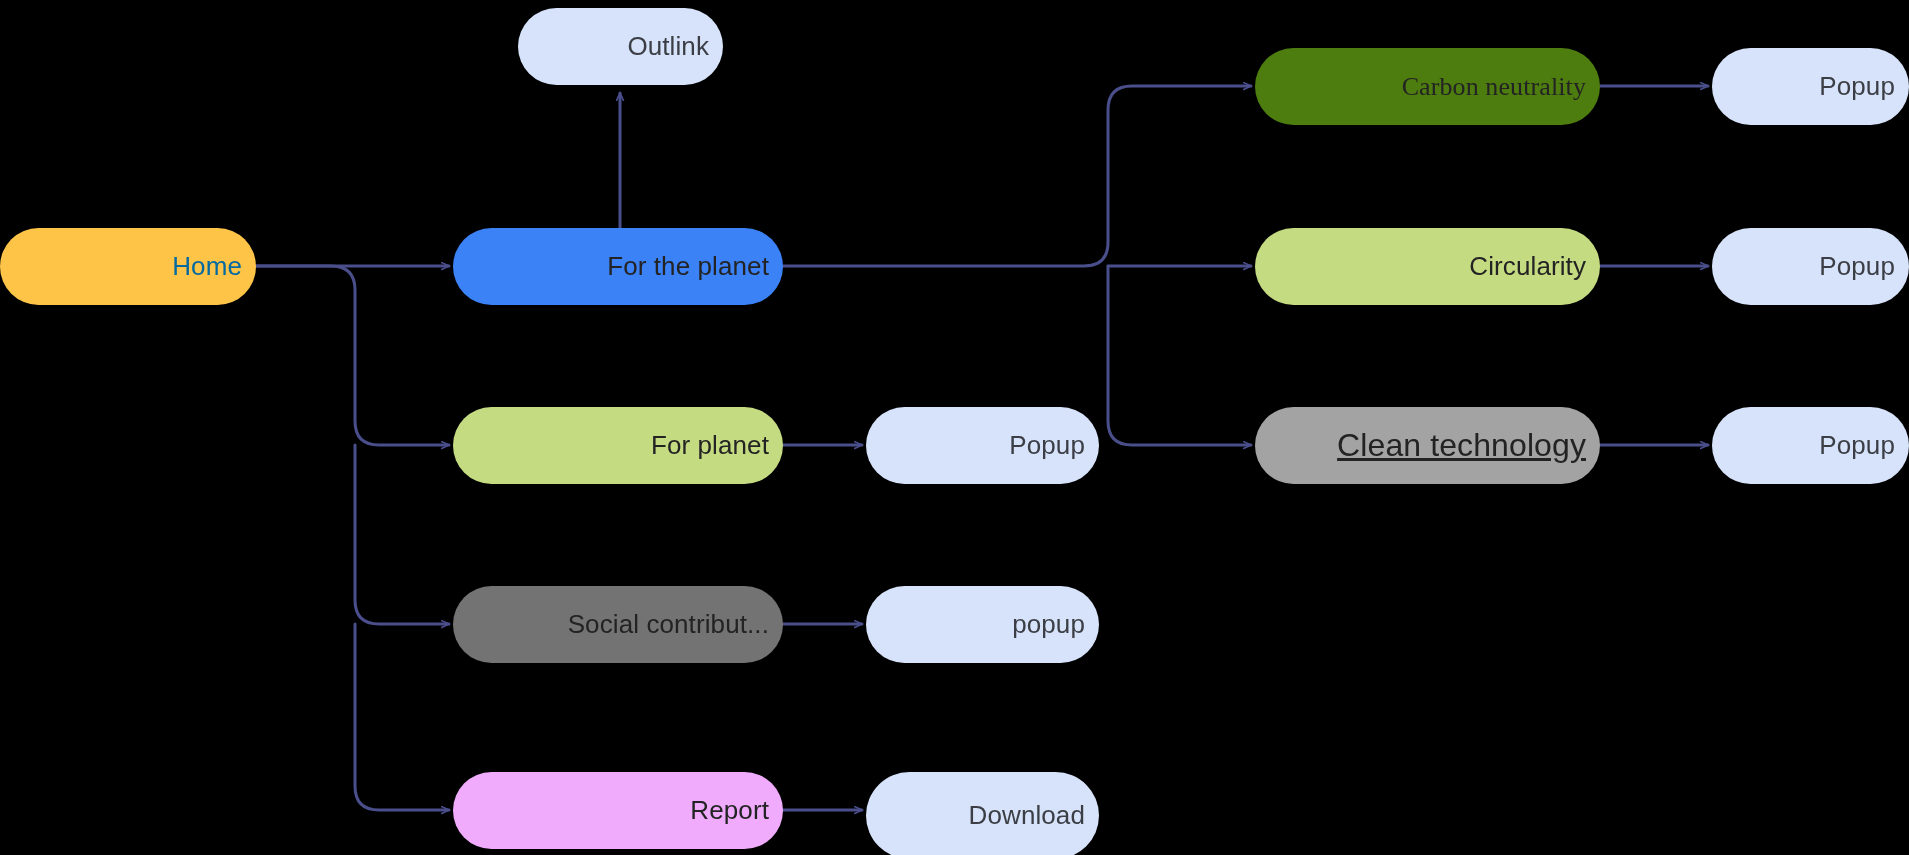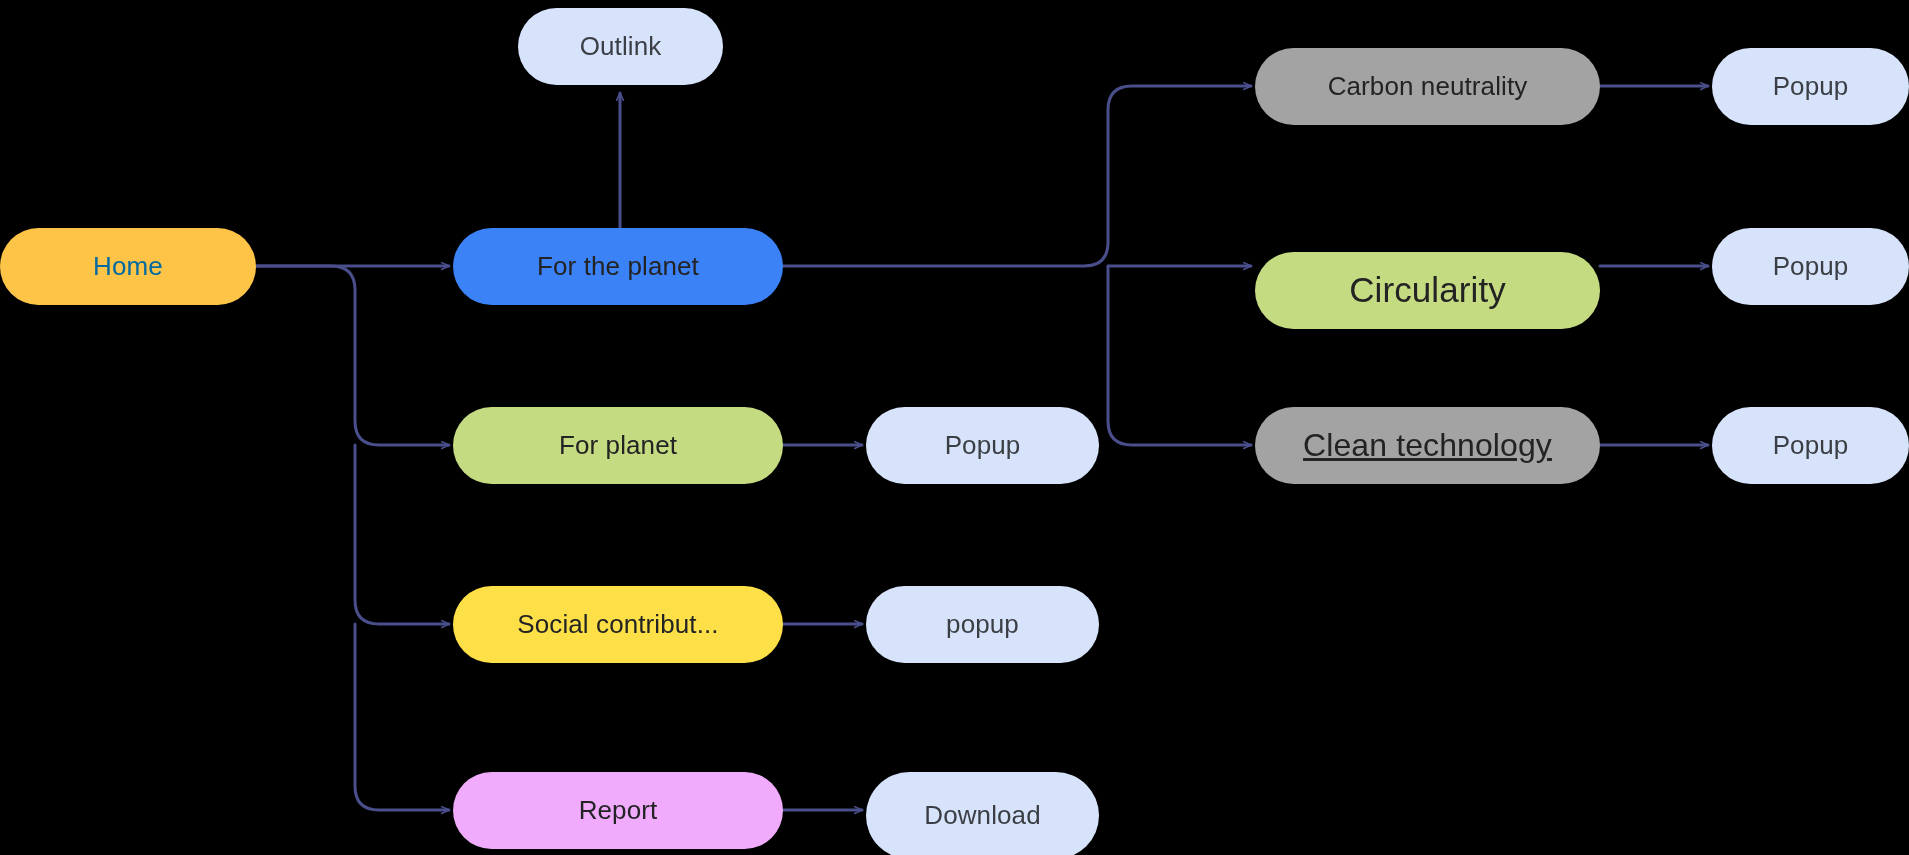--- a/index.html
+++ b/index.html
@@ -23,21 +23,21 @@
     left: 0;
     top: 0;
     width: 1909px;
     height: 855px;
     pointer-events: none;
   }
   .node {
     position: absolute;
     display: flex;
     align-items: center;
-    justify-content: center;
+    justify-content: flex-end;
     box-sizing: border-box;
     border-radius: 999px;
     text-align: center;
     line-height: 1.15;
     white-space: nowrap;
     overflow: hidden;
     letter-spacing: 0.1px;
   }
   .node-label {
     display: block;
@@ -94,39 +94,39 @@
       </div>
       <div class="node n-blue" style="left: 518px; top: 8px; width: 205px; height: 77px; background: rgb(215, 227, 250); font-size: 26px;">
         <span class="node-label">Outlink</span>
       </div>
       <div class="node n-green" style="left: 453px; top: 228px; width: 330px; height: 77px; background: #3b82f6; font-size: 26px;">
         <span class="node-label">For the planet</span>
       </div>
       <div class="node n-green" style="left: 453px; top: 407px; width: 330px; height: 77px; background: rgb(197, 219, 129); font-size: 26px;">
         <span class="node-label">For planet</span>
       </div>
-      <div class="node n-green" style="left: 453px; top: 586px; width: 330px; height: 77px; background: #fde047; font-size: 26px;">
+      <div class="node n-green" style="left: 453px; top: 586px; width: 330px; height: 77px; background: #737373; font-size: 26px;">
         <span class="node-label">Social contribut...</span>
       </div>
       <div class="node n-green" style="left: 453px; top: 772px; width: 330px; height: 77px; background: #f0abfc; font-size: 26px;">
         <span class="node-label">Report</span>
       </div>
       <div class="node n-blue" style="left: 866px; top: 407px; width: 233px; height: 77px; background: rgb(215, 227, 250); font-size: 26px;">
         <span class="node-label">Popup</span>
       </div>
       <div class="node n-blue" style="left: 866px; top: 586px; width: 233px; height: 77px; background: rgb(215, 227, 250); font-size: 26px;">
         <span class="node-label">popup</span>
       </div>
       <div class="node n-blue" style="left: 866px; top: 772px; width: 233px; height: 87px; background: rgb(215, 227, 250); font-size: 26px;">
         <span class="node-label">Download</span>
       </div>
-      <div class="node n-green" style="left: 1255px; top: 48px; width: 345px; height: 77px; background: #a3a3a3; font-size: 26px;">
+      <div class="node n-green" style="left: 1255px; top: 48px; width: 345px; height: 77px; background: #4d7c0f; font-size: 26px; font-family: Liberation Serif, serif;">
         <span class="node-label">Carbon neutrality</span>
       </div>
-      <div class="node n-green" style="left: 1255px; top: 228px; width: 345px; height: 77px; background: rgb(197, 219, 129); font-size: 35px; margin-top: 24px;">
+      <div class="node n-green" style="left: 1255px; top: 228px; width: 345px; height: 77px; background: rgb(197, 219, 129); font-size: 26px;">
         <span class="node-label">Circularity</span>
       </div>
       <div class="node n-green" style="left: 1255px; top: 407px; width: 345px; height: 77px; background: #a3a3a3; font-size: 32px; text-decoration: underline;">
         <span class="node-label">Clean technology</span>
       </div>
       <div class="node n-blue" style="left: 1712px; top: 48px; width: 197px; height: 77px; background: rgb(215, 227, 250); font-size: 26px;">
         <span class="node-label">Popup</span>
       </div>
       <div class="node n-blue" style="left: 1712px; top: 228px; width: 197px; height: 77px; background: rgb(215, 227, 250); font-size: 26px;">
         <span class="node-label">Popup</span>

